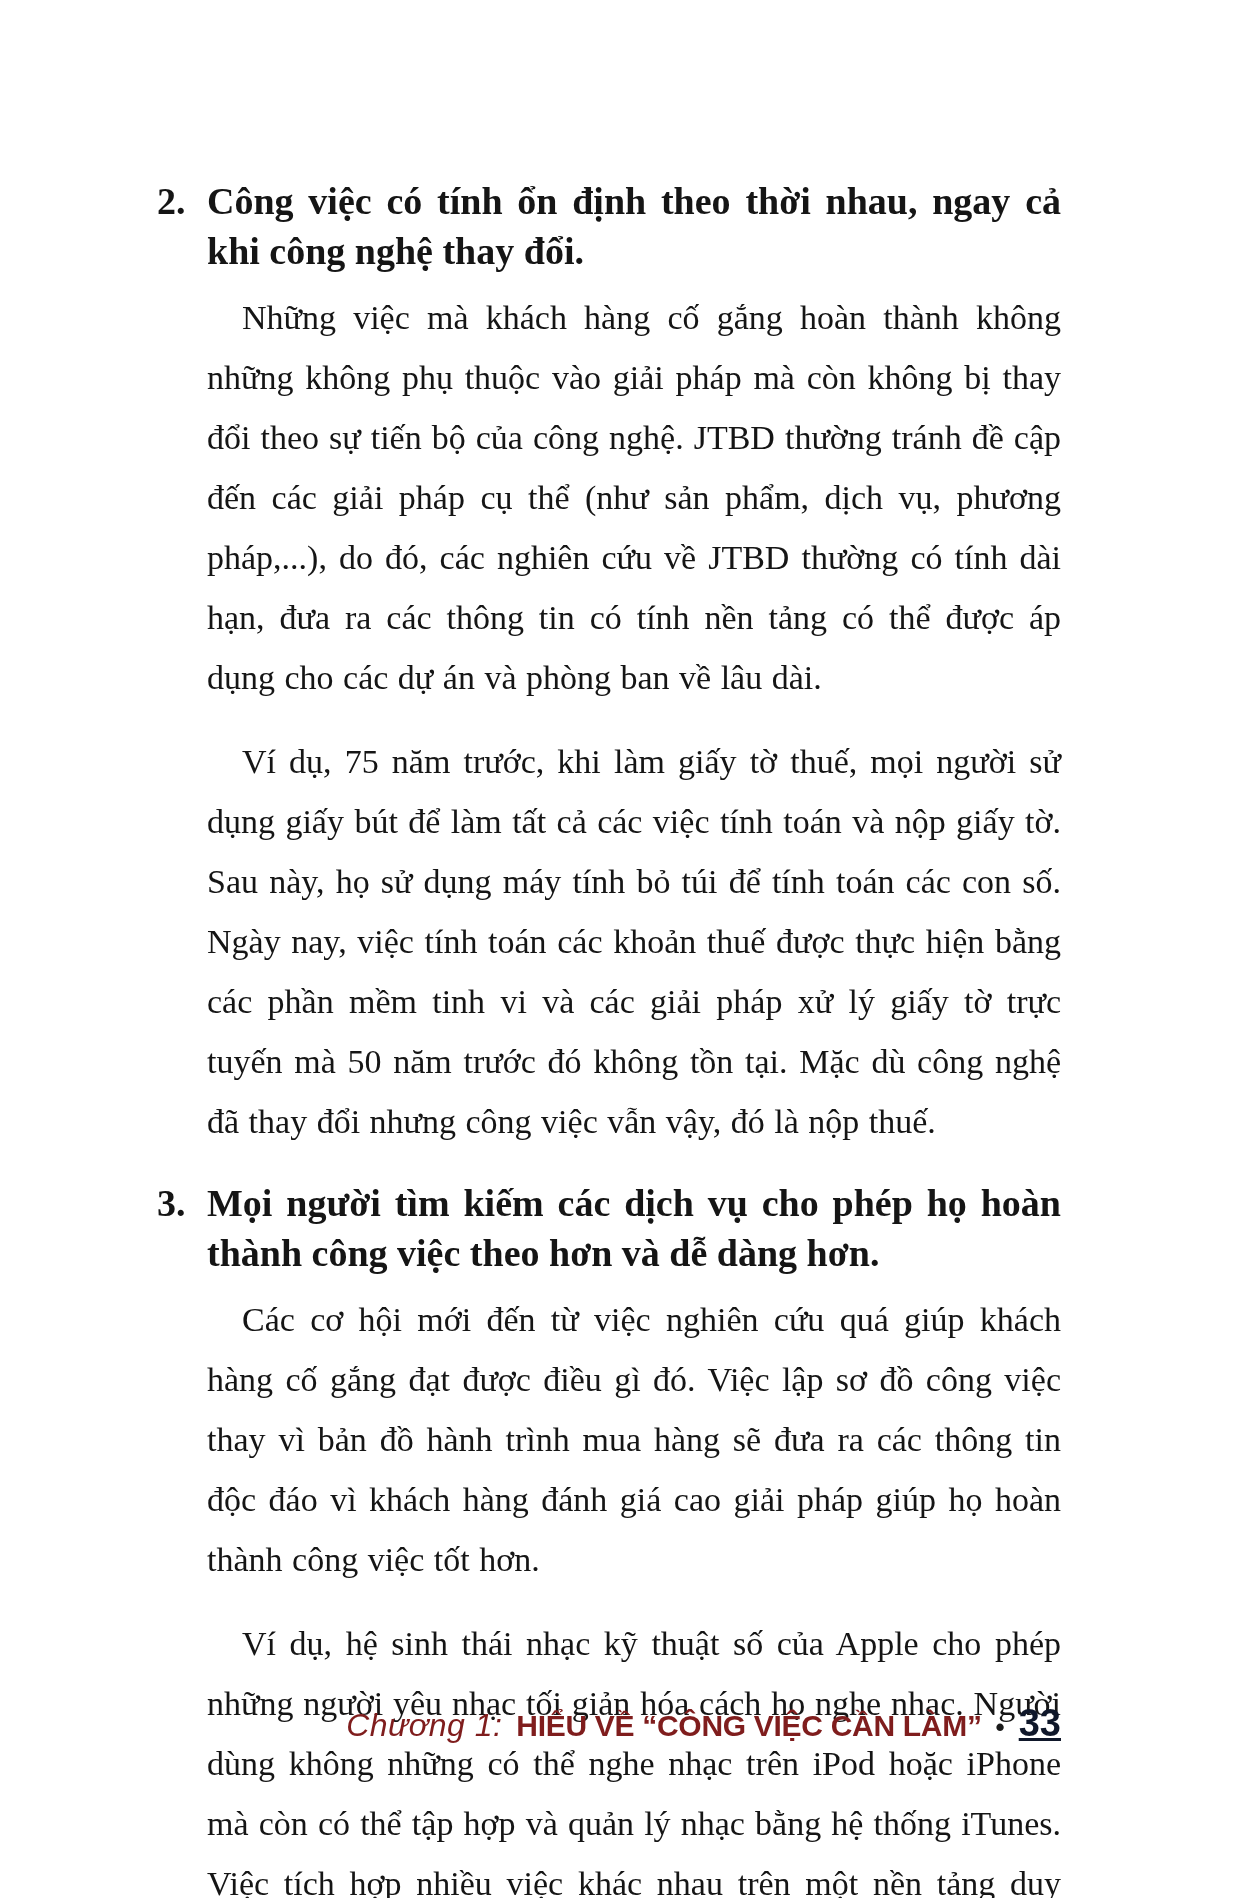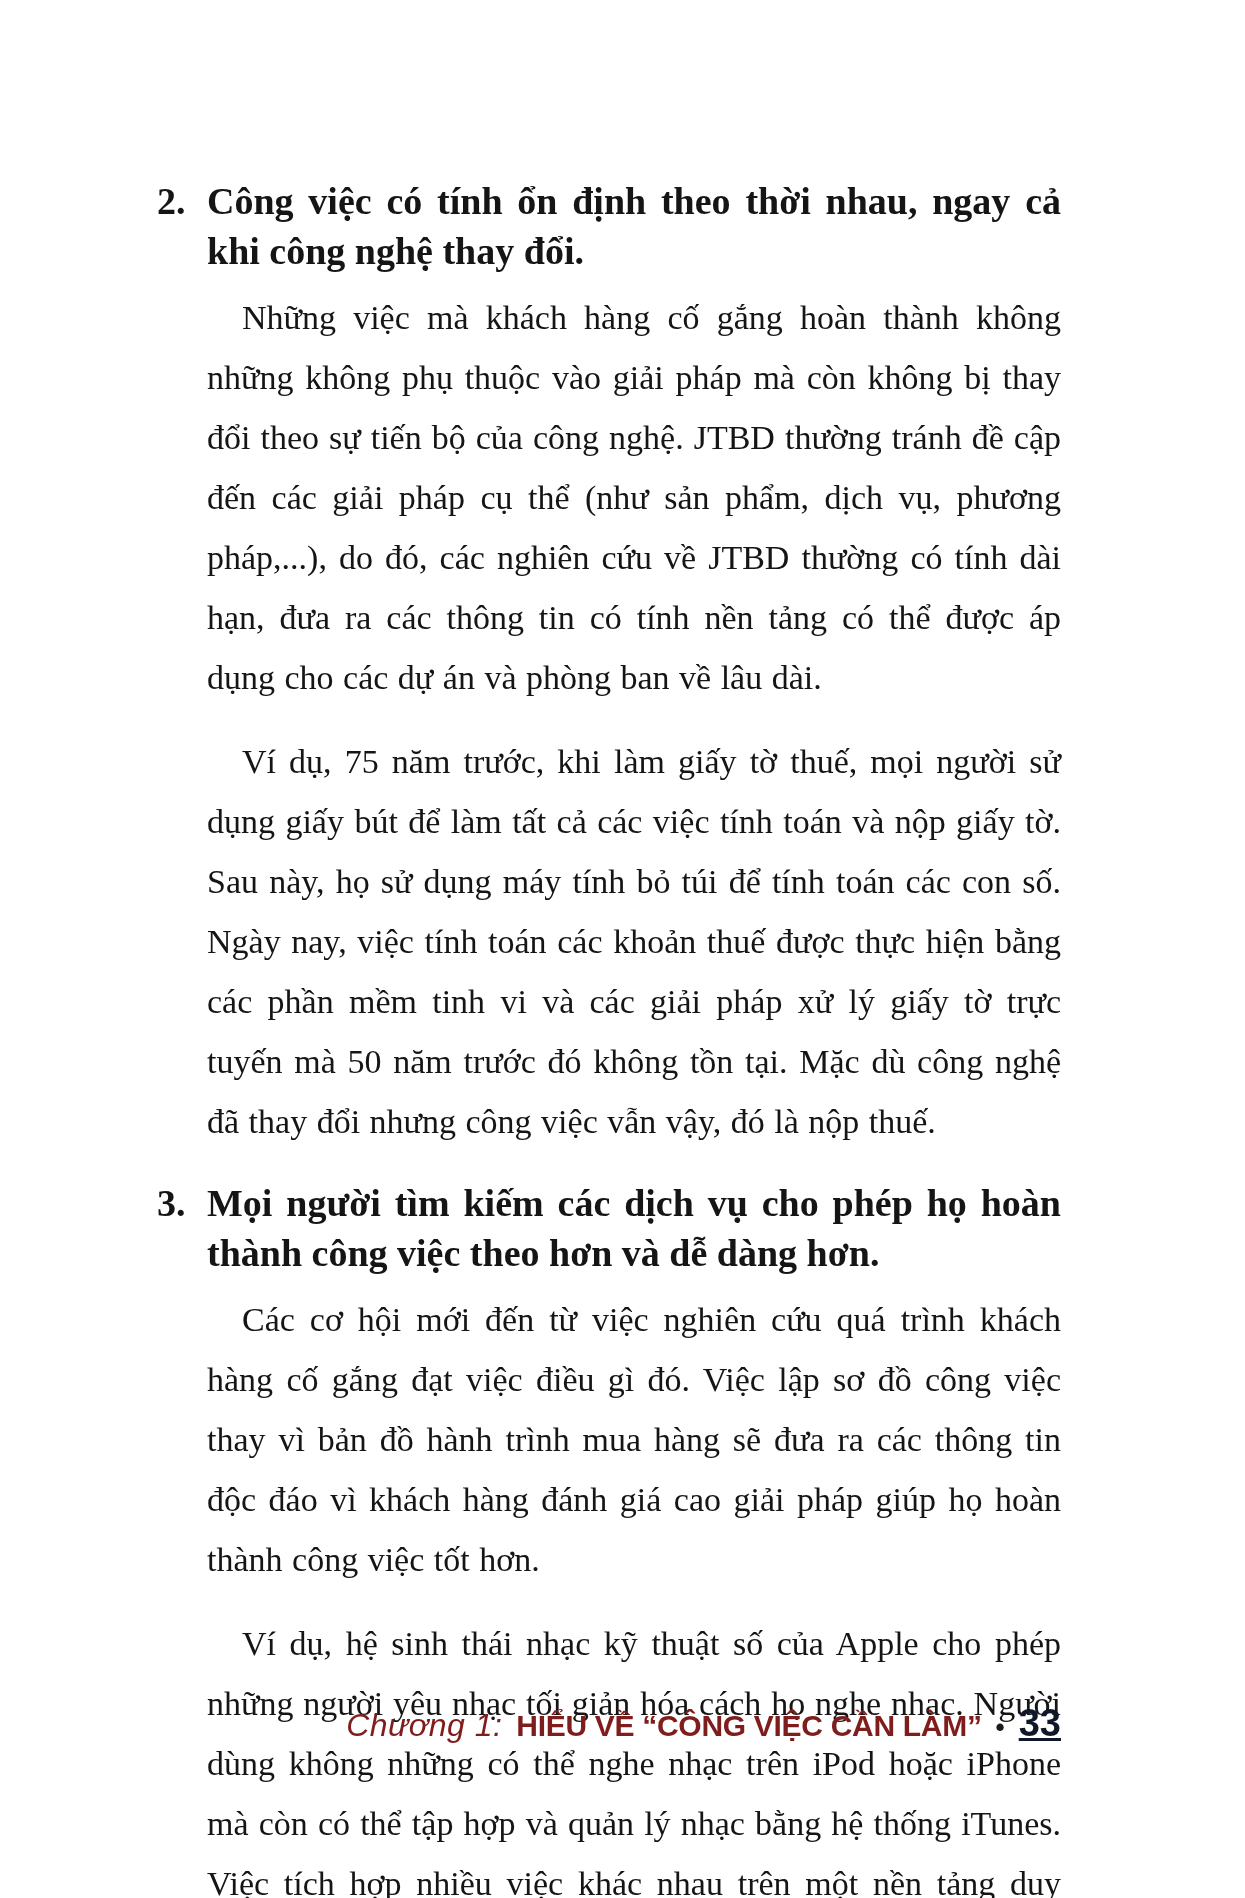--- a/index.html
+++ b/index.html
@@ -98,21 +98,21 @@
       </div>
       <p class="para">Những việc mà khách hàng cố gắng hoàn thành không những không phụ thuộc vào giải pháp mà còn không bị thay đổi theo sự tiến bộ của công nghệ. JTBD thường tránh đề cập đến các giải pháp cụ thể (như sản phẩm, dịch vụ, phương pháp,...), do đó, các nghiên cứu về JTBD thường có tính dài hạn, đưa ra các thông tin có tính nền tảng có thể được áp dụng cho các dự án và phòng ban về lâu dài.</p>
       <p class="para">Ví dụ, 75 năm trước, khi làm giấy tờ thuế, mọi người sử dụng giấy bút để làm tất cả các việc tính toán và nộp giấy tờ. Sau này, họ sử dụng máy tính bỏ túi để tính toán các con số. Ngày nay, việc tính toán các khoản thuế được thực hiện bằng các phần mềm tinh vi và các giải pháp xử lý giấy tờ trực tuyến mà 50 năm trước đó không tồn tại. Mặc dù công nghệ đã thay đổi nhưng công việc vẫn vậy, đó là nộp thuế.</p>
     </div>
 
     <div class="section">
       <div class="heading">
         <span class="num">3.</span>
         <span class="htext">Mọi người tìm kiếm các dịch vụ cho phép họ hoàn thành công việc theo hơn và dễ dàng hơn.</span>
       </div>
-      <p class="para">Các cơ hội mới đến từ việc nghiên cứu quá trình khách hàng cố gắng đạt việc điều gì đó. Việc lập sơ đồ công việc thay vì bản đồ hành trình mua hàng sẽ đưa ra các thông tin độc đáo vì khách hàng đánh giá cao giải pháp giúp họ hoàn thành công việc tốt hơn.</p>
+      <p class="para">Các cơ hội mới đến từ việc nghiên cứu quá giúp khách hàng cố gắng đạt được điều gì đó. Việc lập sơ đồ công việc thay vì bản đồ hành trình mua hàng sẽ đưa ra các thông tin độc đáo vì khách hàng đánh giá cao giải pháp giúp họ hoàn thành công việc tốt hơn.</p>
       <p class="para continues">Ví dụ, hệ sinh thái nhạc kỹ thuật số của Apple cho phép những người yêu nhạc tối giản hóa cách họ nghe nhạc. Người dùng không những có thể nghe nhạc trên iPod hoặc iPhone mà còn có thể tập hợp và quản lý nhạc bằng hệ thống iTunes. Việc tích hợp nhiều việc khác nhau trên một nền tảng duy nhất – như mua nhạc có bản quyền, quản lý và nghe nhạc – đã mang lại lợi thế thị trường đáng kinh ngạc cho Apple. Ngày</p>
     </div>
 
   </div>
 
   <div class="footer">
     <span class="chapter-label">Chương 1:</span>
     <span class="chapter-title">HIỂU VỀ “CÔNG VIỆC CẦN LÀM”</span>
     <span class="bullet">•</span>
     <span class="page-number">33</span>

